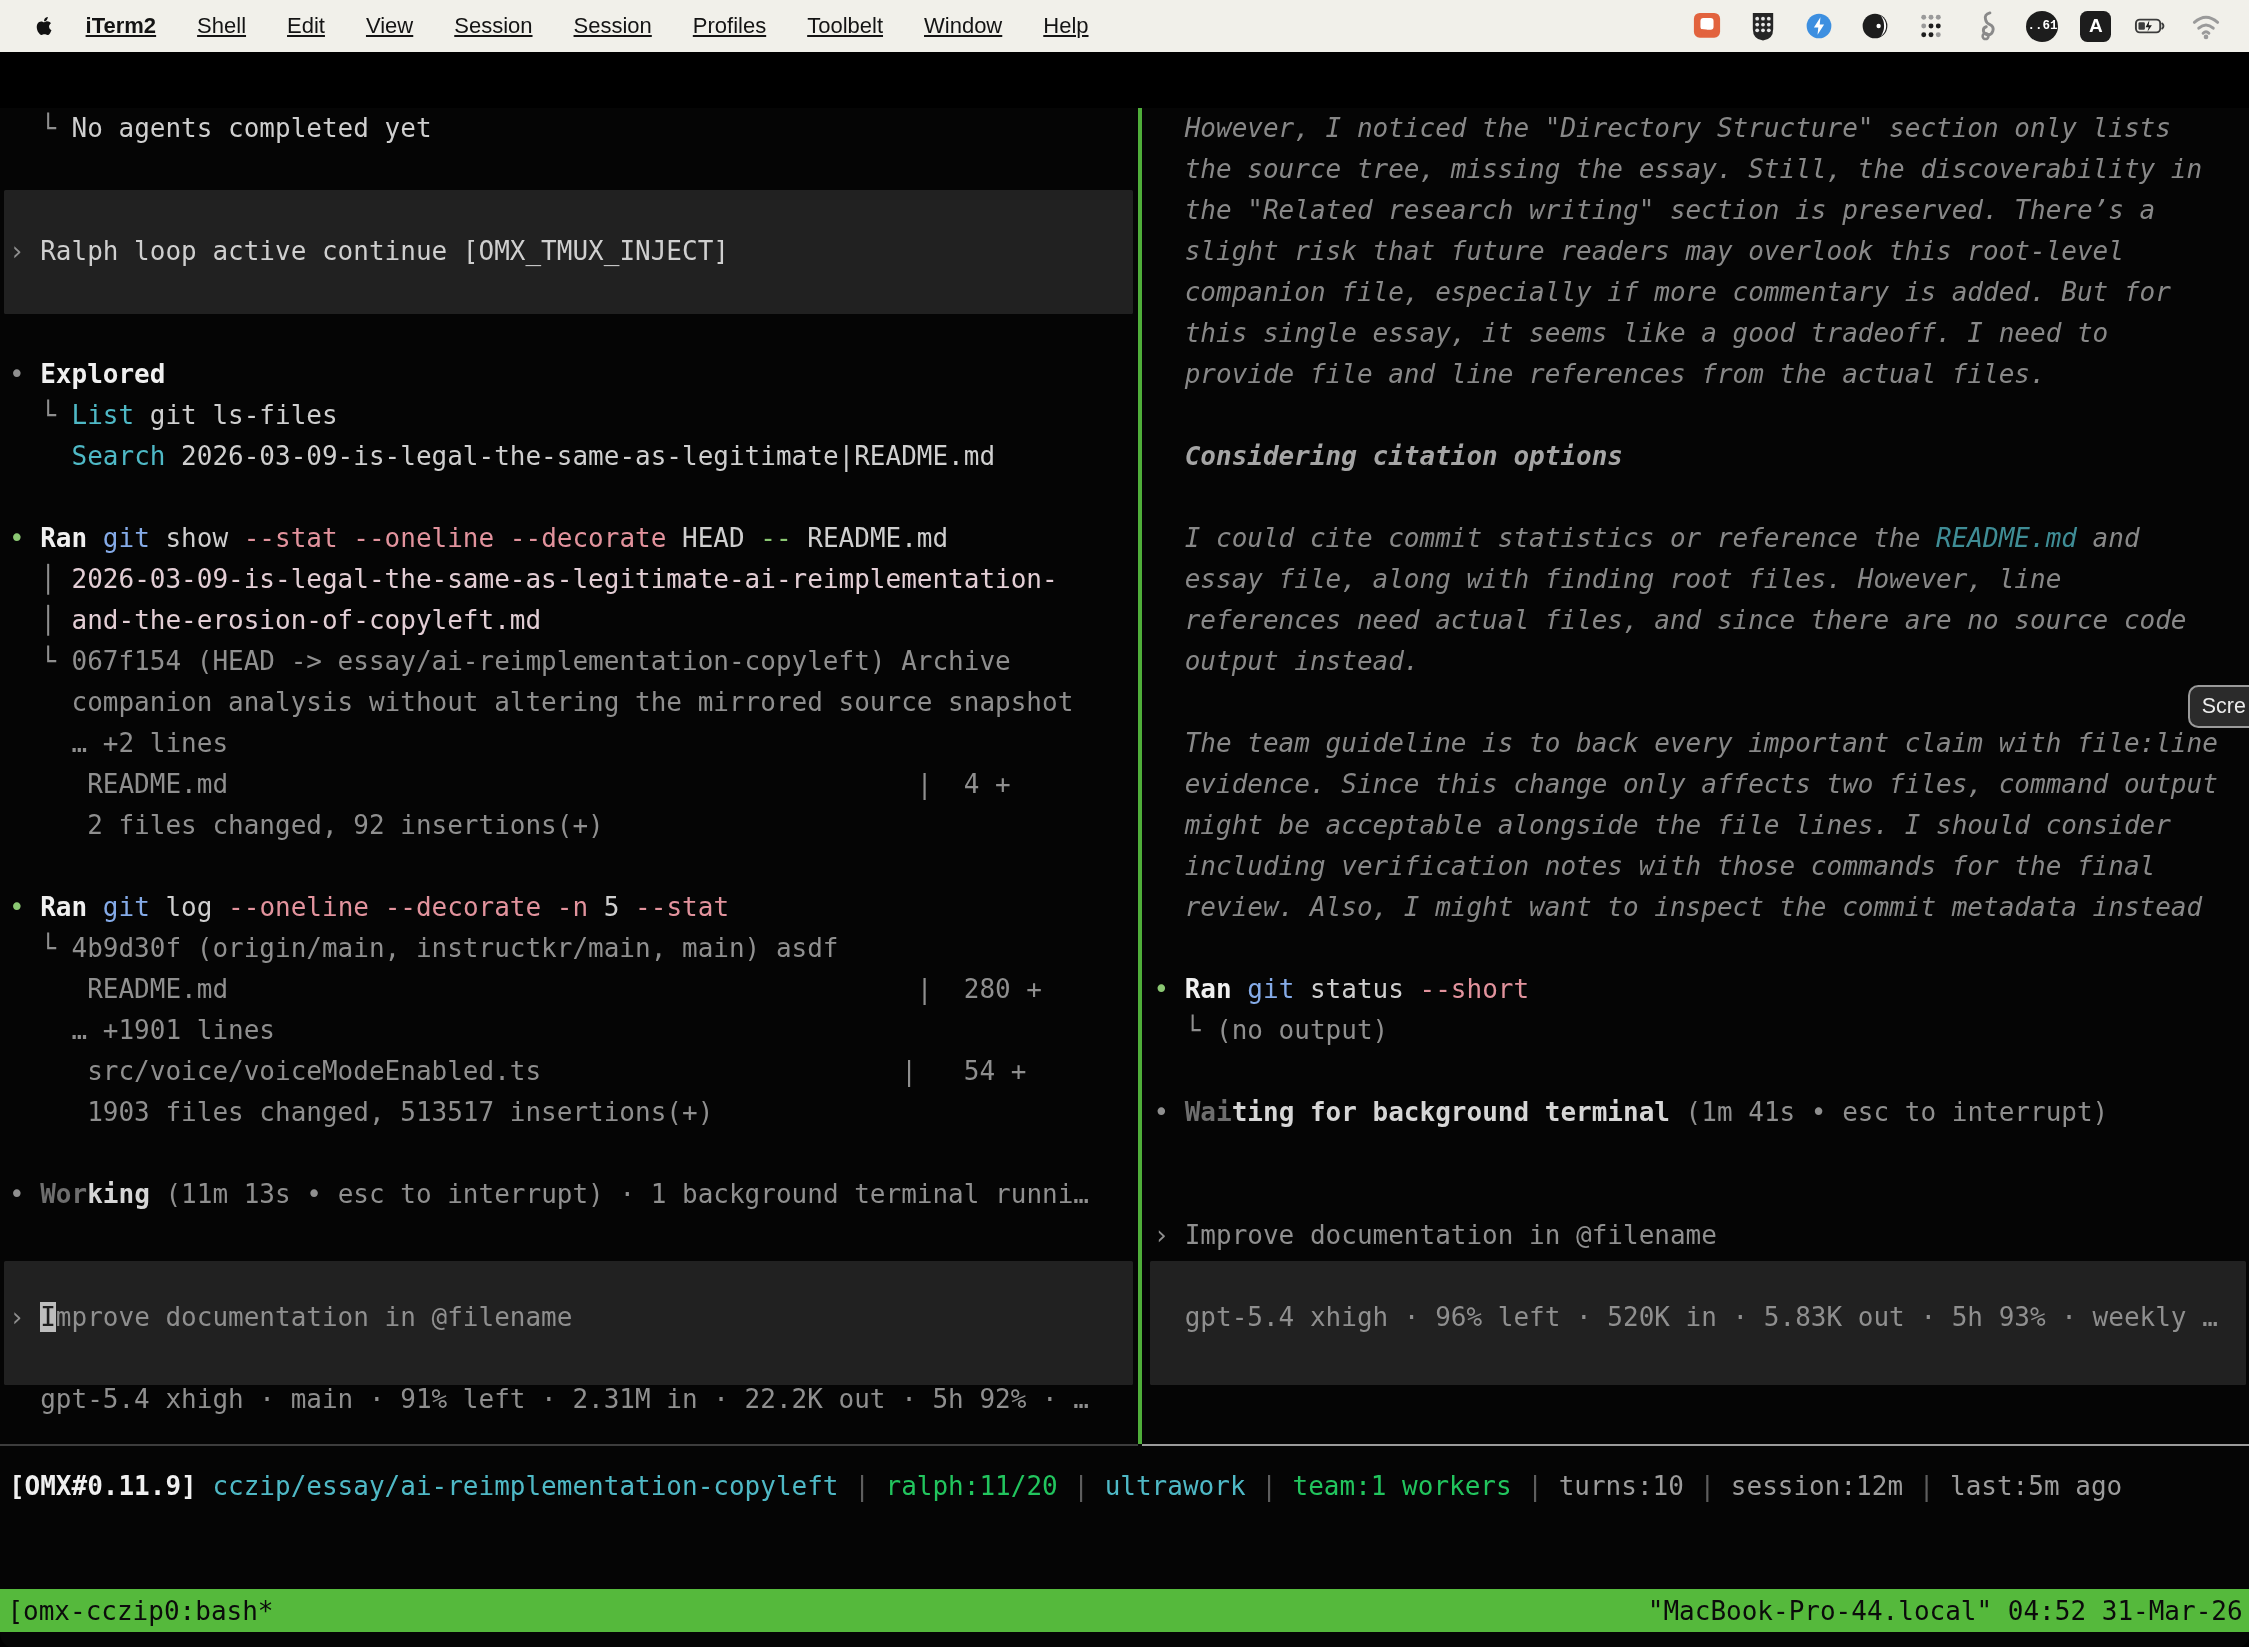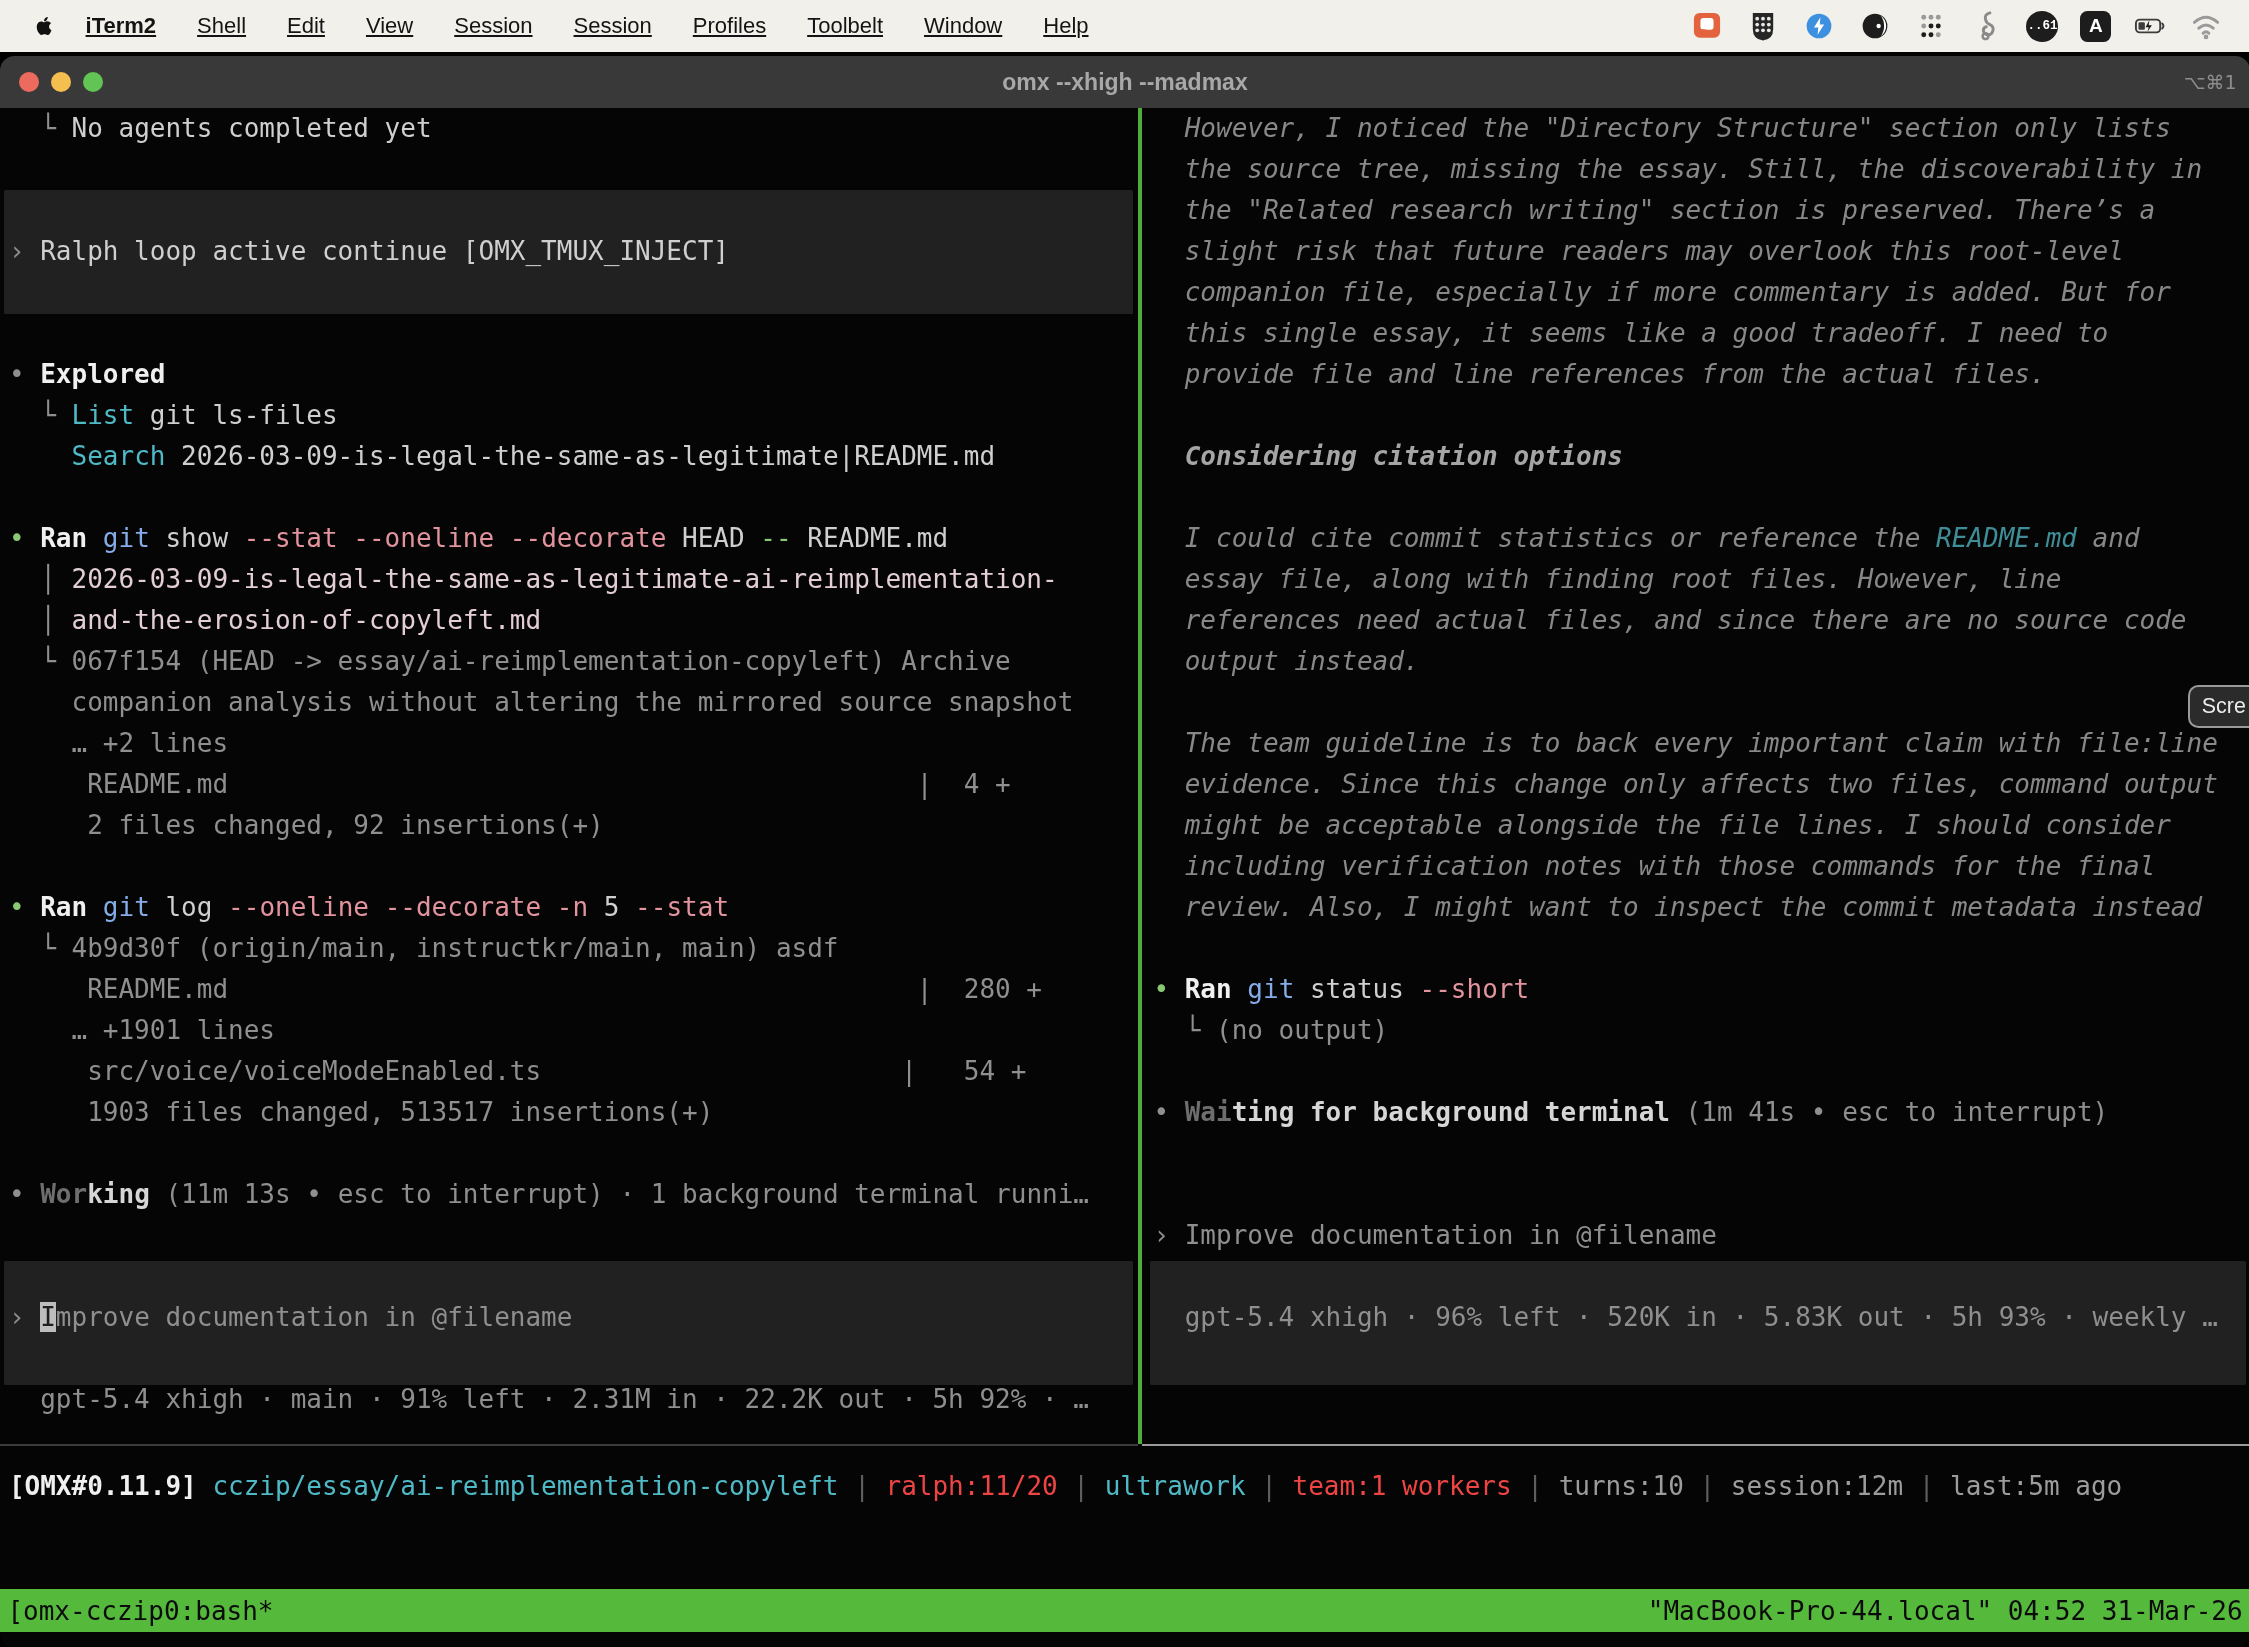--- a/index.html
+++ b/index.html
@@ -67,21 +67,21 @@
   .c-pk{color:#e2939d;}
   .c-gn{color:#8bc873;}
   .c-arg{color:#e3ced5;}
   .c-sd{color:#6e6e6e;font-weight:bold;}
   .c-sl{color:#d6d6d6;font-weight:bold;}
   .c-cur{background:#bdbdbd;color:#1d1d1d;}
   .c-it{color:#888888;font-style:italic;}
   .c-ith{color:#a5a5a5;font-style:italic;font-weight:bold;}
   .c-itl{color:#3f8d96;font-style:italic;}
   .c-sep{color:#5e5e5e;}
-  .c-g2{color:#ef4444;}
+  .c-g2{color:#22c55e;}
   .c-d2{color:#9c9c9c;}
 
   
   .screcorder{position:absolute;left:2188px;top:685px;width:74px;height:43px;background:#2b2b2b;
               border:2.2px solid #9a9a9a;border-right:none;border-radius:10.3px 0 0 10.3px;
               color:#ececec;font-size:21.4px;display:flex;align-items:center;padding-left:11.8px;
               box-sizing:border-box;z-index:5;font-family:"Liberation Sans",sans-serif;}
 </style>
 </head>
 <body>
@@ -183,29 +183,20 @@
               <path d="M6 17 q16 -14 32 0"></path>
               <path d="M12 25 q10 -9 20 0"></path>
               <path d="M18 32 q4 -4 8 0"></path>
             </g>
             <circle cx="22" cy="37" r="3.2" fill="#9a9a9a"></circle>
           </svg>
       </span>
     </div>
   </div>
 
-  <div class="titlebar">
-    <div class="lights">
-      <span class="light l-red"></span>
-      <span class="light l-yellow"></span>
-      <span class="light l-green"></span>
-    </div>
-    <div class="wtitle">omx --xhigh --madmax</div>
-    <div class="whint">⌥⌘1</div>
-  </div>
 
   <div class="term">
 
     <div class="pane pane-left">
       <div class="inputbox box1"></div>
       <div class="inputbox box2"></div>
       <div class="rows">
           <div class="trow"><span class="c-dim">  └ </span><span class="c-txt">No agents completed yet</span></div>
           <div class="trow"></div>
           <div class="trow"></div>

